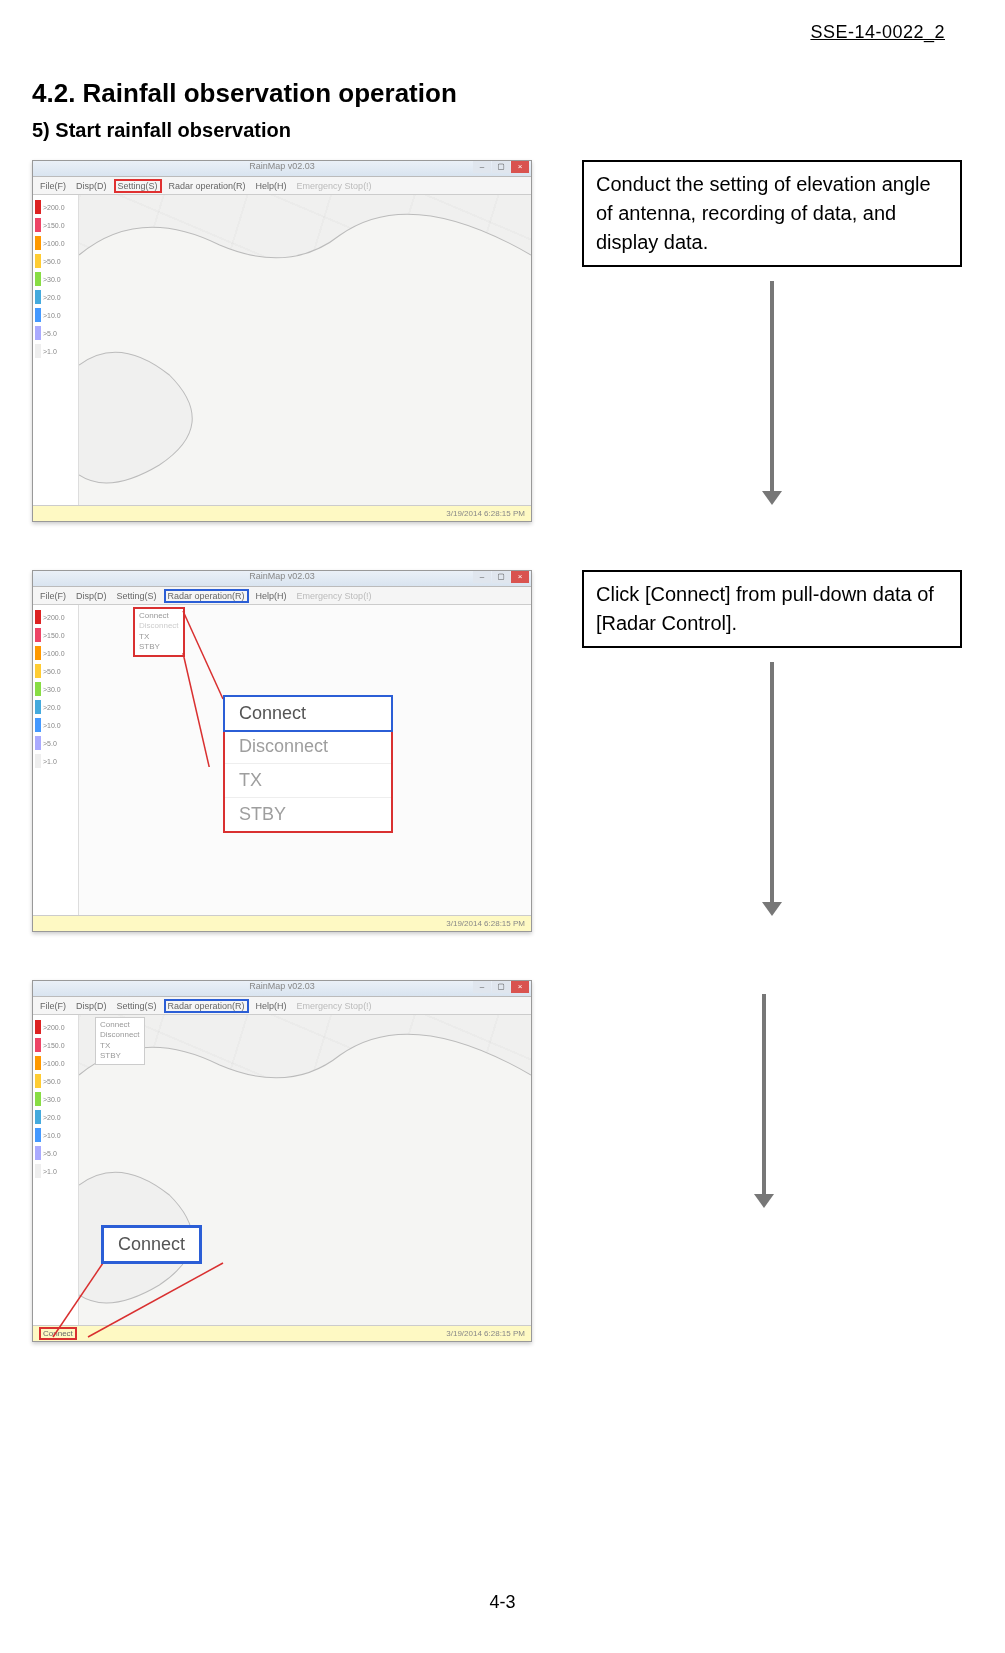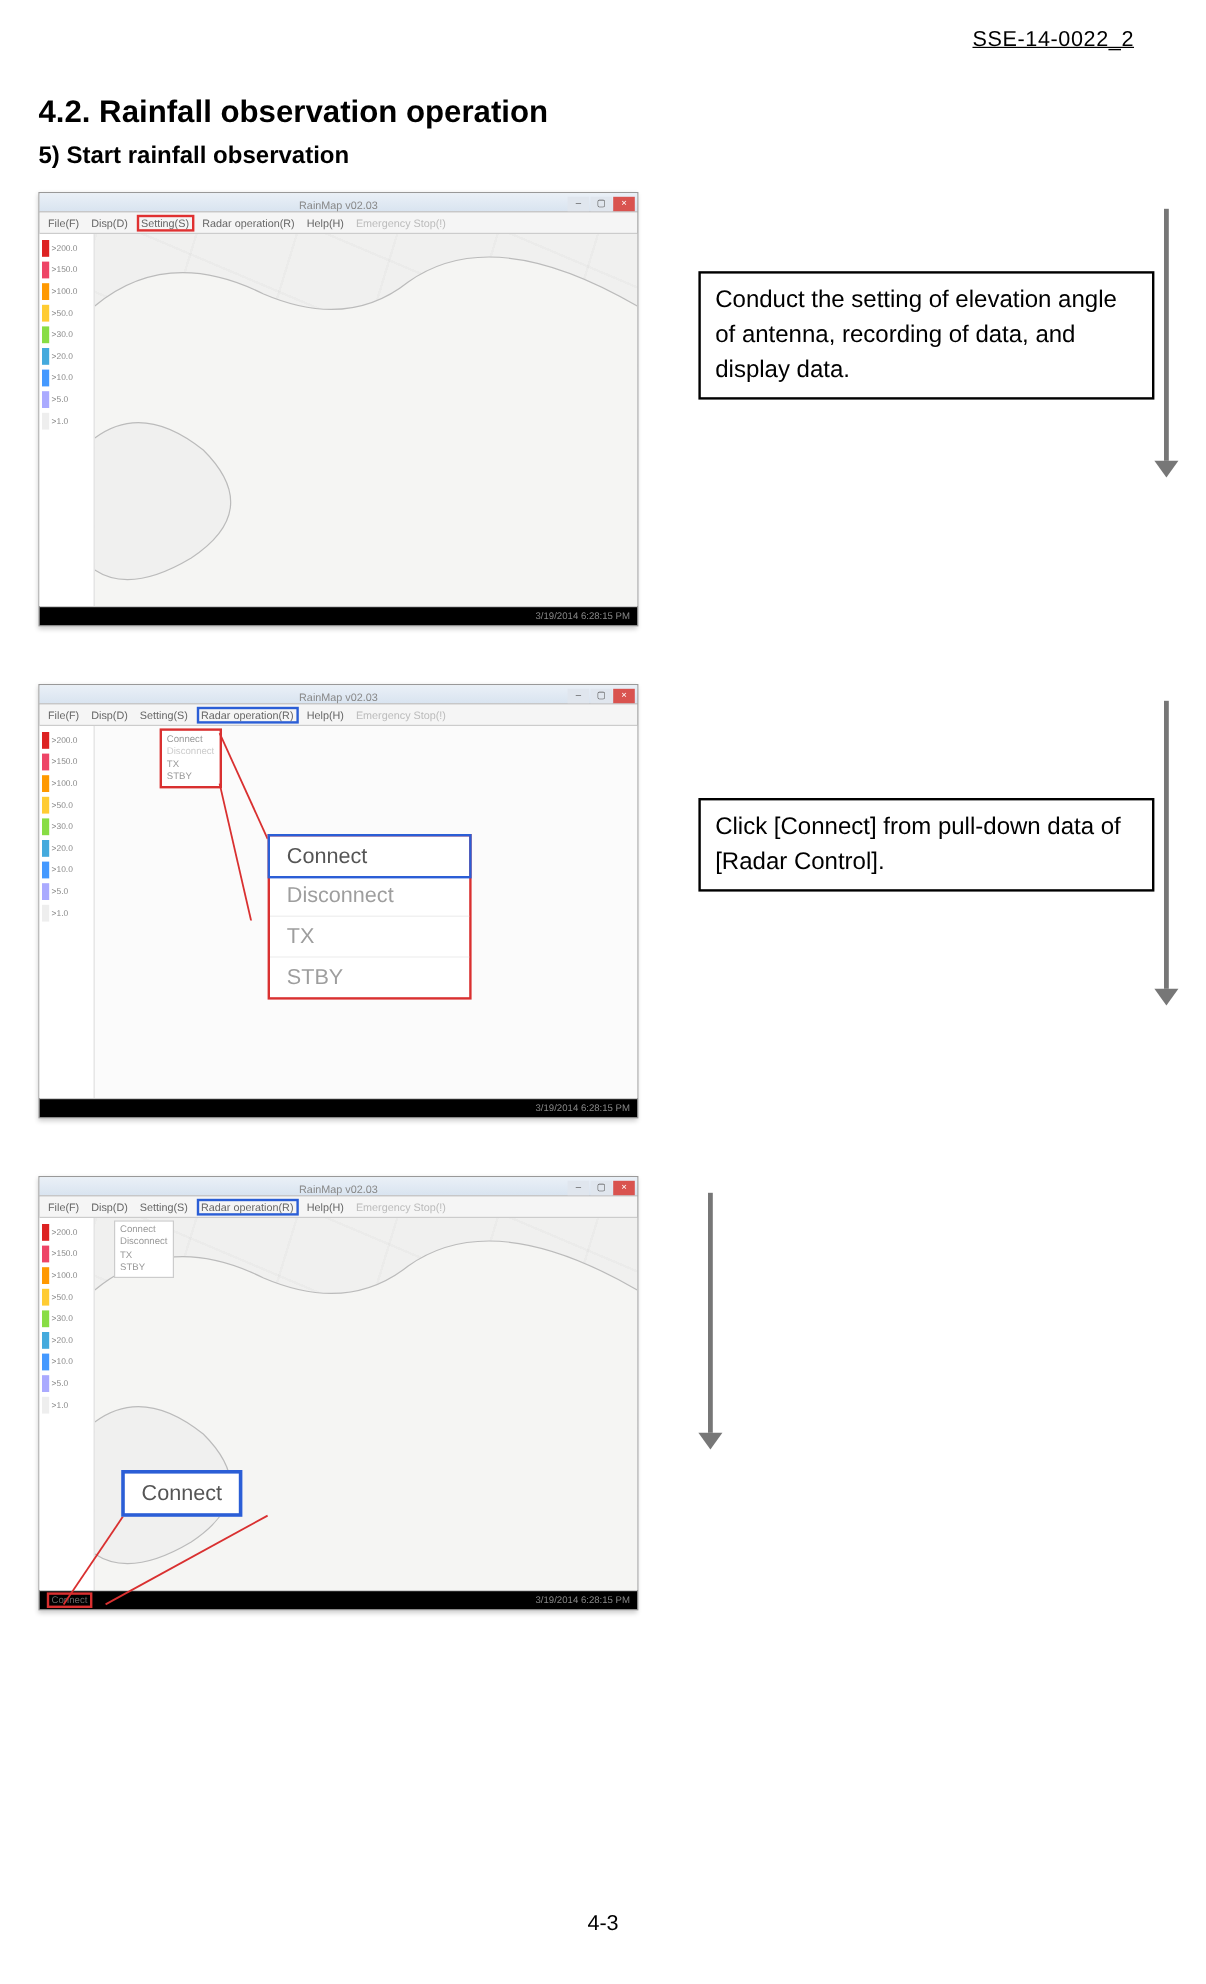--- a/index.html
+++ b/index.html
@@ -43,21 +43,21 @@
     border: 1px solid #999;
     background: #fff;
     box-shadow: 0 2px 4px rgba(0,0,0,0.2);
     flex: 0 0 auto;
   }
   .titlebar {
     height: 16px;
     background: linear-gradient(#eaf0f7,#d9e4f0);
     border-bottom: 1px solid #bbb;
     display: flex;
-    align-items: flex-end;
+    align-items: flex-start;
     justify-content: flex-end;
     padding: 0 2px;
     position: relative;
   }
   .titlebar .title-txt {
     position: absolute;
     left: 50%;
     transform: translateX(-50%);
     font-size: 9px;
     color: #888;
@@ -122,21 +122,21 @@
     overflow:hidden;
   }
   .land {
     position:absolute;
     inset:0;
   }
   .land svg { width:100%; height:100%; }
   .statusbar {
     height:16px;
     border-top:1px solid #ccc;
-    background:#000000;
+    background:#fef9c3;
     display:flex;
     justify-content:space-between;
     padding:0 6px;
     font-size:8px;
     color:#888;
     align-items:center;
   }
   
   .popup-small {
     position:absolute;
@@ -169,20 +169,21 @@
     border:3px solid #2b5ed6;
     background:#fff;
     font-size:18px;
     color:#555;
     padding:6px 14px;
   }
   
   .right-col {
     flex:1;
     display:flex;
+    flex-direction:column;
     align-items:center;
   }
   .info-box {
     border:2px solid #000;
     padding:8px 12px;
     font-size:20px;
     line-height:1.45;
     width:380px;
   }
   .arrow-head {

